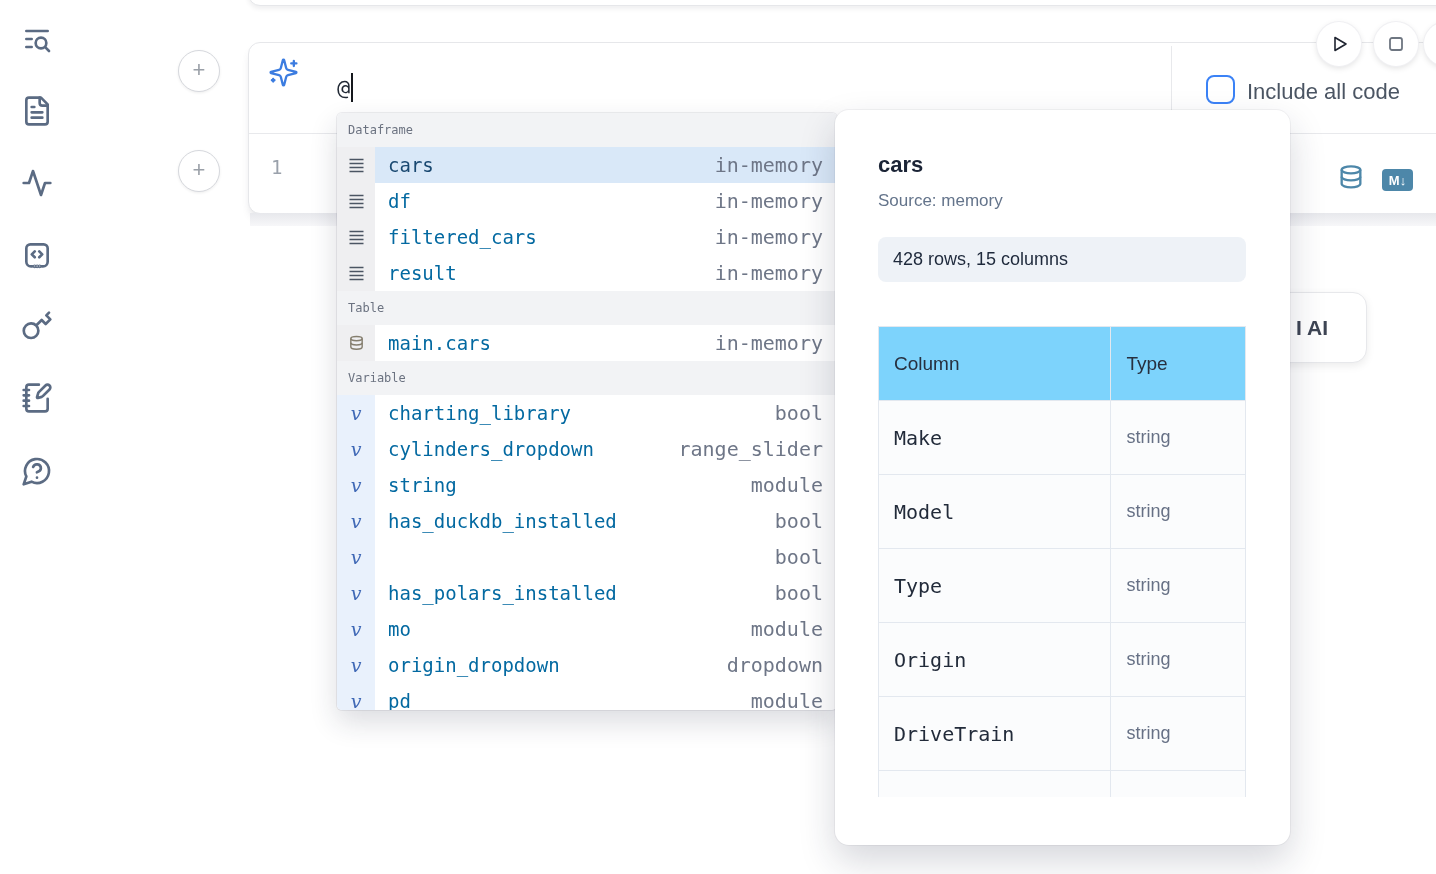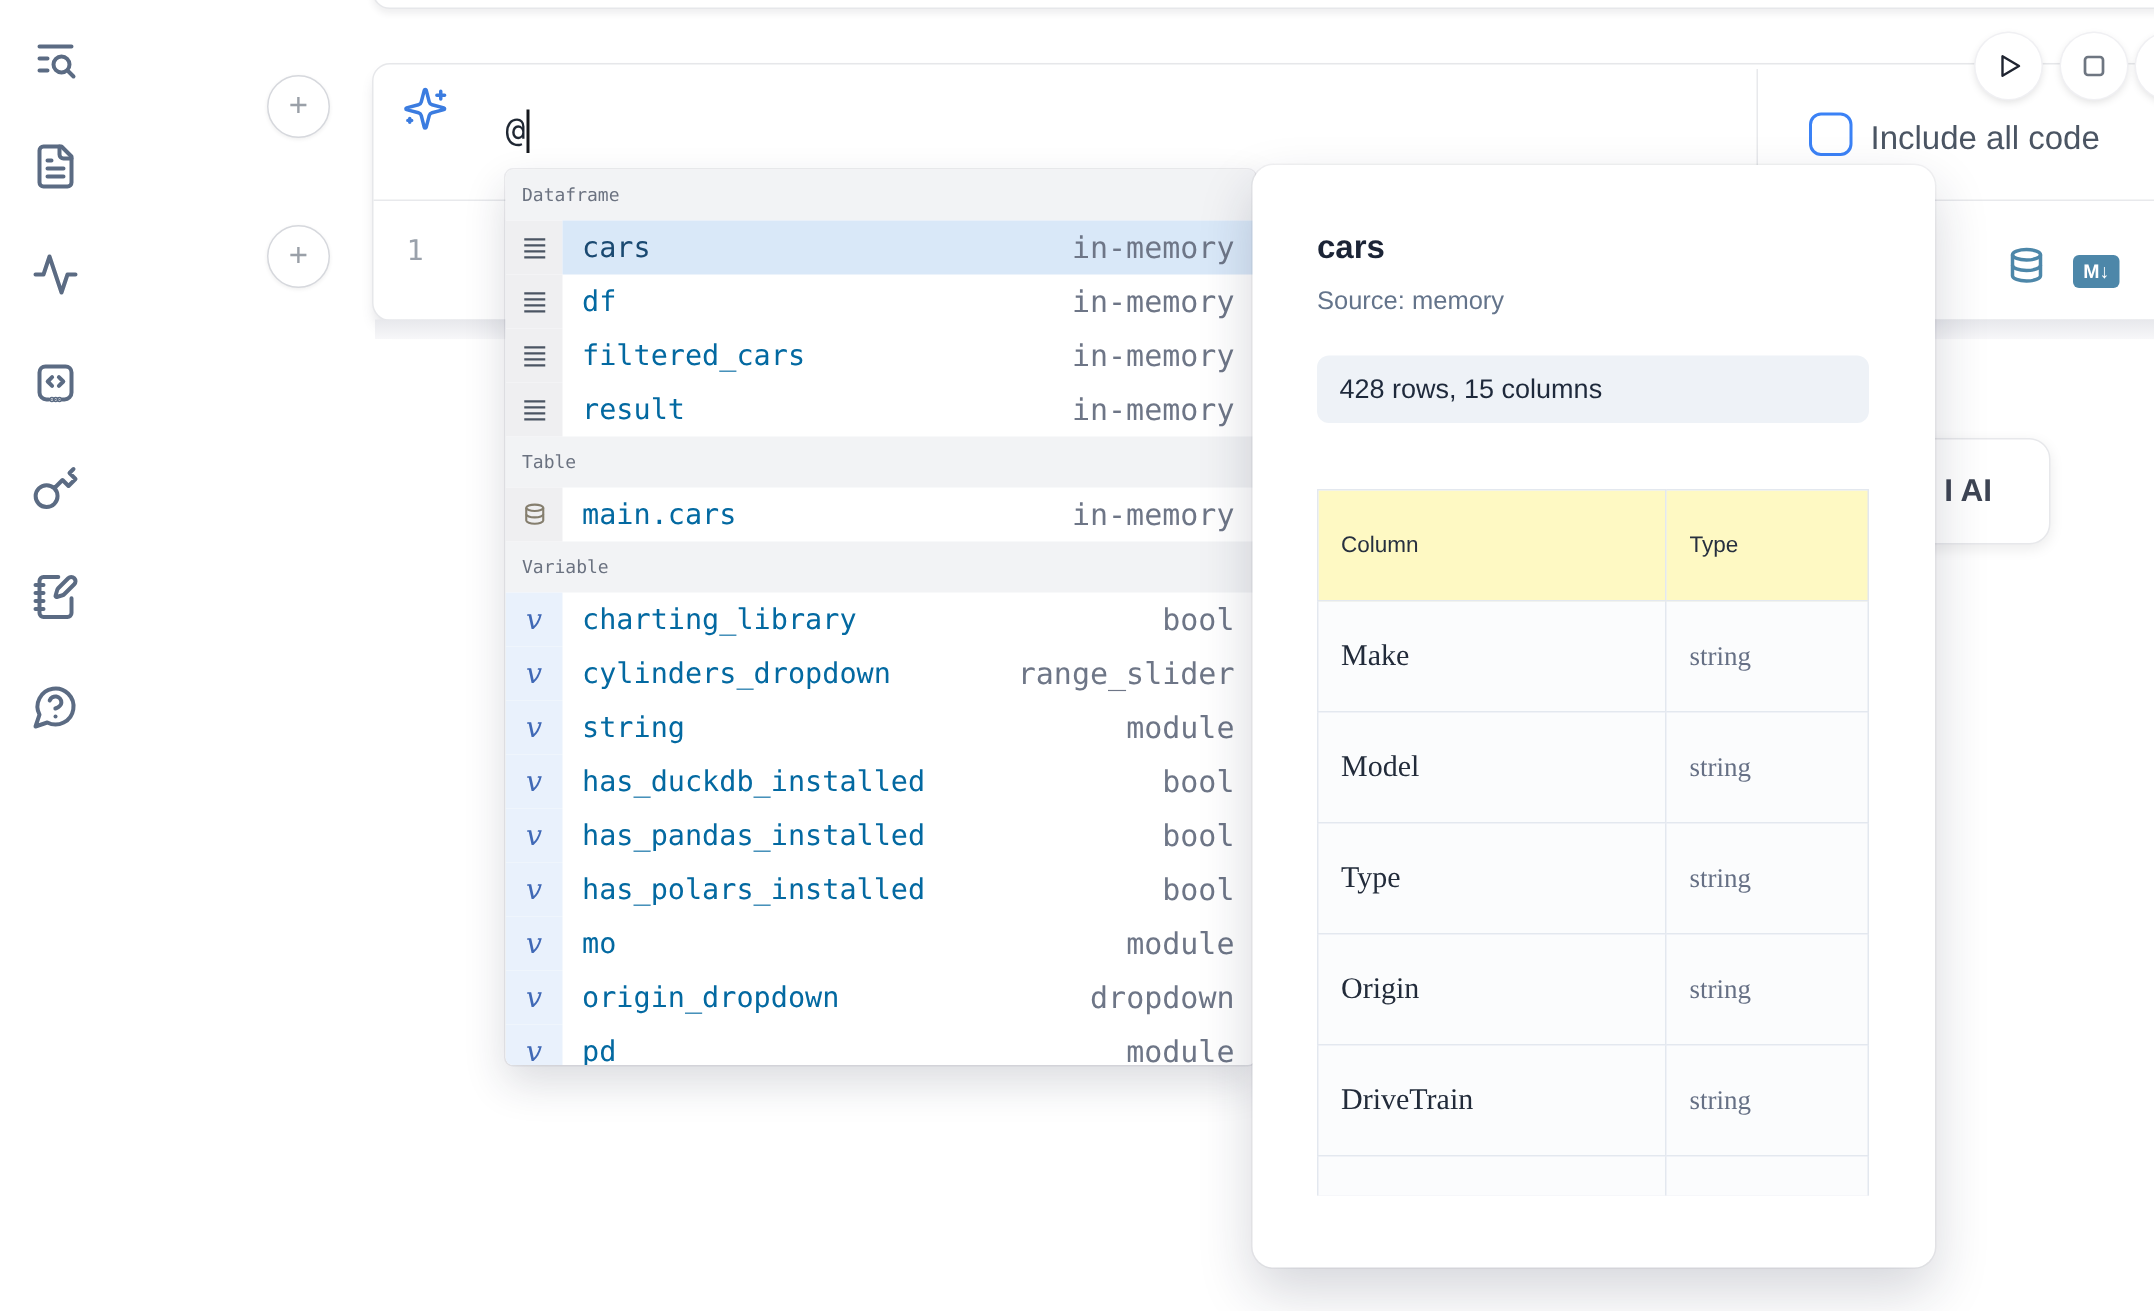--- a/index.html
+++ b/index.html
@@ -80,22 +80,22 @@
   .preview-panel{position:absolute;left:835px;top:110px;width:455px;height:735px;background:#fff;
                  border-radius:14px;box-shadow:0 0 0 1px rgba(40,40,60,.05),0 16px 36px rgba(30,35,60,.18);
                  z-index:30;box-sizing:border-box;padding-left:43px;overflow:hidden;}
   .pv-title{margin-top:42px;font-size:22px;font-weight:bold;color:#1b2436;}
   .pv-source{margin-top:13px;font-size:17px;color:#64748b;}
   .pv-badge{margin-top:26px;width:368px;height:45px;background:#eef2f7;border-radius:8px;
             display:flex;align-items:center;padding-left:15px;box-sizing:border-box;
             font-size:18px;color:#1e293b;}
   .pv-tablewrap{margin-top:44px;width:369px;max-height:471px;overflow:hidden;}
   table.pv{border-collapse:collapse;width:368px;}
-  table.pv th,table.pv td{border:1px solid #e3e8ef;height:73px;text-align:left;padding:0 0 0 15px;font-family:Liberation Serif, serif;}
-  table.pv th{background:#fef9c3;font-size:15px;font-weight:500;color:#27303f;font-family:"Liberation Sans",sans-serif;}
+  table.pv th,table.pv td{border:1px solid #e3e8ef;height:73px;text-align:left;padding:0 0 0 15px;}
+  table.pv th{background:#7dd3fc;font-size:19px;font-weight:500;color:#27303f;font-family:"Liberation Sans",sans-serif;}
   table.pv col.c1{width:233px;} table.pv col.c2{width:135px;}
   td.colname{font-family:"DejaVu Sans Mono",monospace;font-size:20px;color:#222b3a;background:#fbfcfd;}
   td.coltype{font-size:18px;color:#667085;background:#fbfcfd;}
   tr.partial td{height:26px;background:#fbfcfd;}
 </style>
 </head>
 <body>
 
 <div class="stage">
 
@@ -307,21 +307,20 @@
         <span class="comp-content">
           <span class="comp-name">has_duckdb_installed</span>
           <span class="comp-type">bool</span>
         </span>
       </div>
       <div class="comp-item">
         <span class="gutter variable">
           <span class="v-glyph">v</span>
         </span>
         <span class="comp-content">
-          <span class="comp-name">has_pandas_installed</span>
           <span class="comp-type">bool</span>
         </span>
       </div>
       <div class="comp-item">
         <span class="gutter variable">
           <span class="v-glyph">v</span>
         </span>
         <span class="comp-content">
           <span class="comp-name">has_polars_installed</span>
           <span class="comp-type">bool</span>

